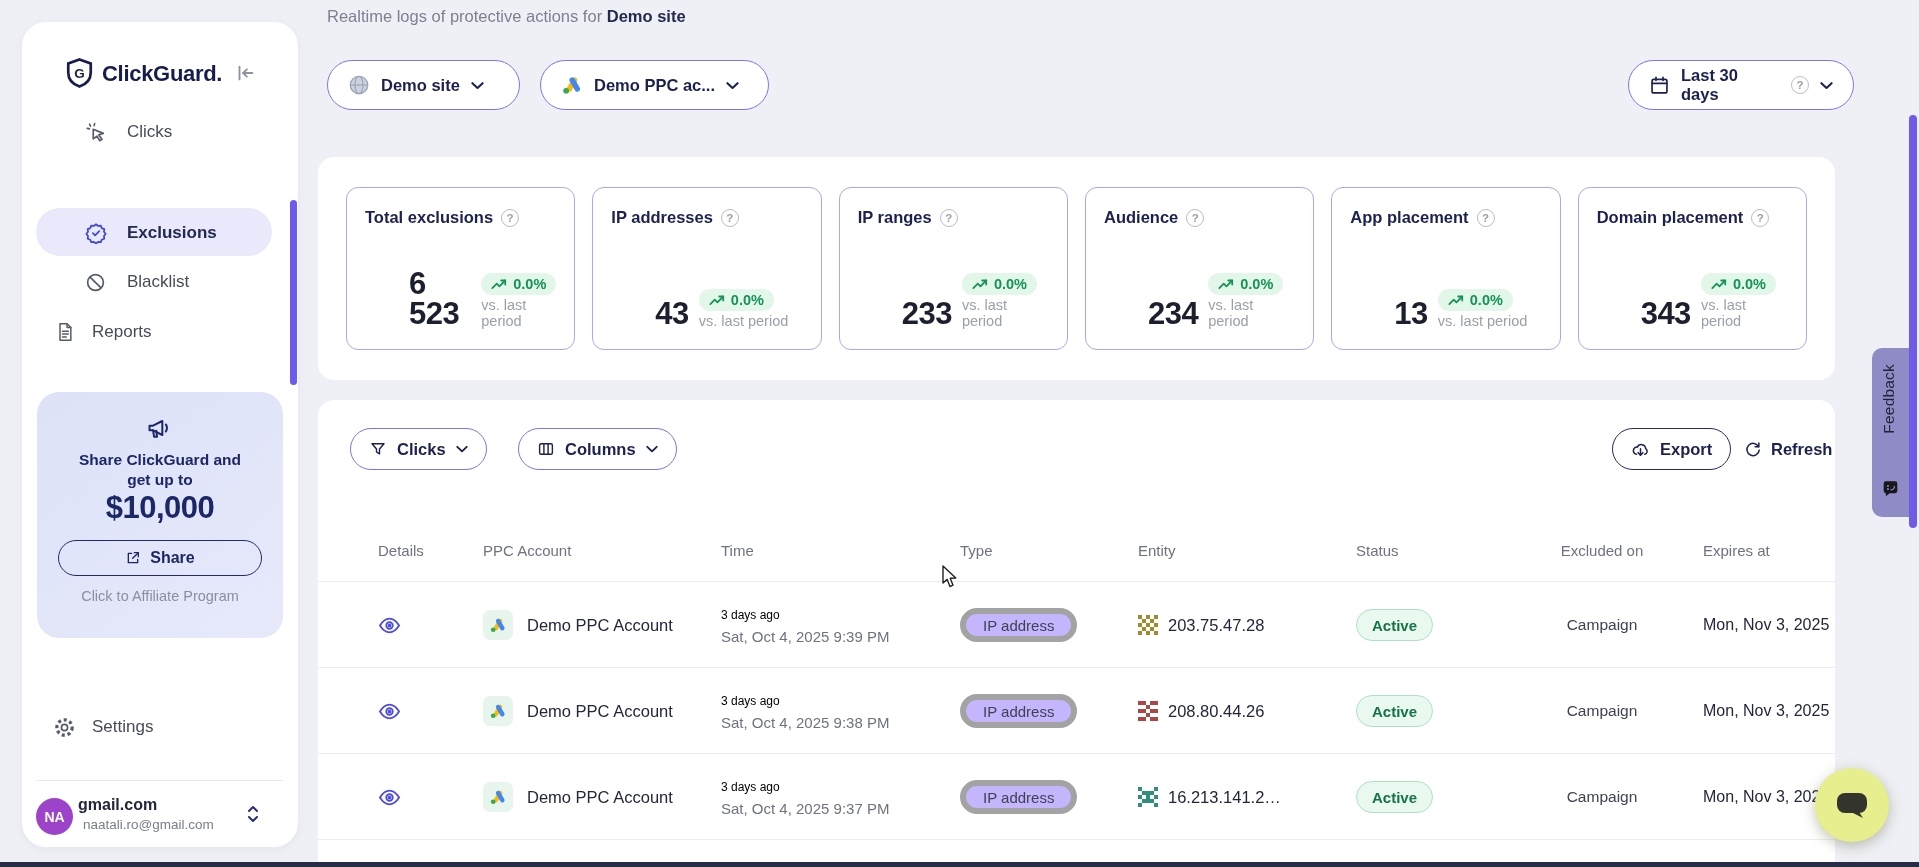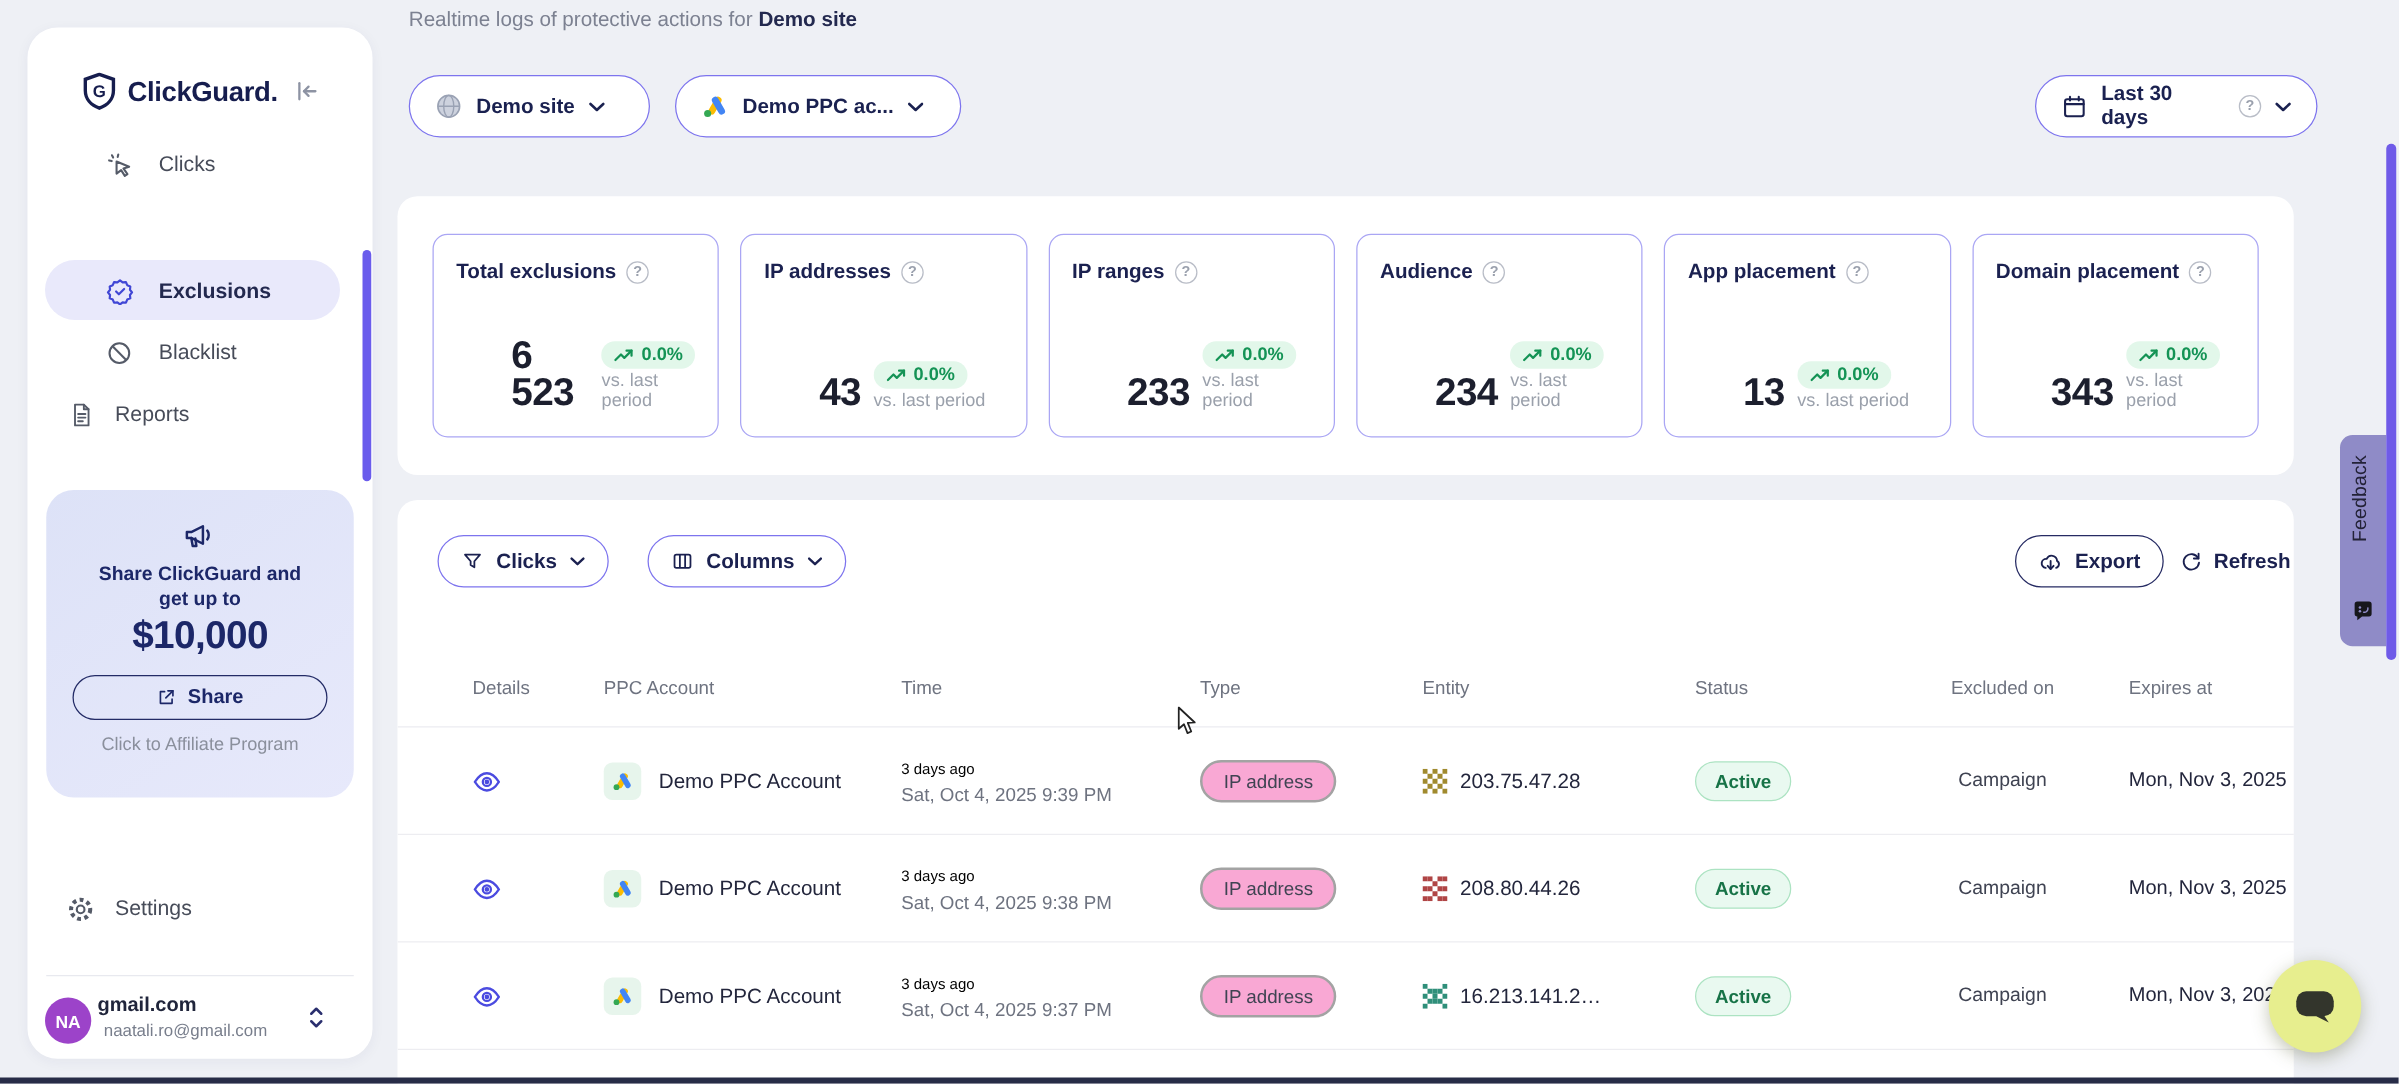--- a/index.html
+++ b/index.html
@@ -134,21 +134,21 @@
   .col-excluded { left:1238px; width:92px; justify-content:center; text-align:center; }
   .col-expires  { left:1385px; }
 
   .eye-btn { cursor:pointer; }
   .ads-chip { width:30px; height:30px; background:#e7f5ec; border-radius:7px; display:flex; align-items:center; justify-content:center; margin-right:14px; }
   .acct-label { font-size:16.5px; color:#23263c; }
   .time-cell { display:block; }
   .time-rel { font-size:12px; color:#000000; line-height:23px; }
   .time-abs { font-size:15px; color:#6e7380; line-height:20px; }
   .type-pill {
-    background:#f9a8d4; border:2px solid #a3a3a3; border-radius:17px; height:34px;
+    background:#c4b5fd; border:6px solid #a3a3a3; border-radius:17px; height:34px;
     display:flex; align-items:center; padding:0 17px; font-size:15px; color:#3f4352;
   }
   .entity-cell { gap:10px; font-size:16.5px; color:#23263c; }
   .status-pill {
     background:#e9f9f0; border:1.3px solid #ace3c2; border-radius:16px; height:32px;
     display:flex; align-items:center; padding:0 15px; font-size:15px; font-weight:600; color:#177347;
   }
   .excluded-cell { font-size:15.5px; color:#3f4352; }
   .expires-cell { font-size:16px; color:#23263c; }
 

